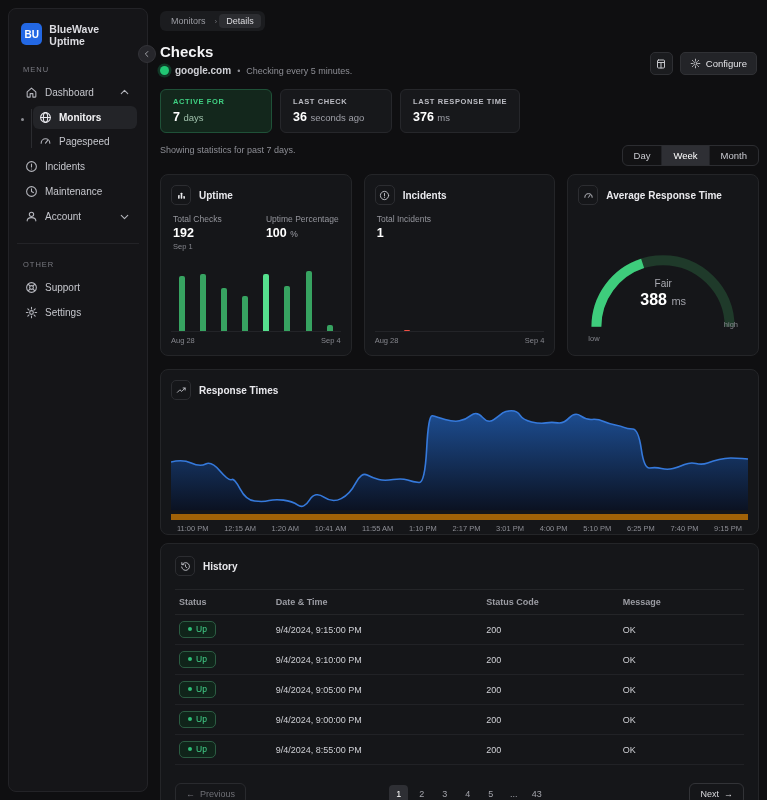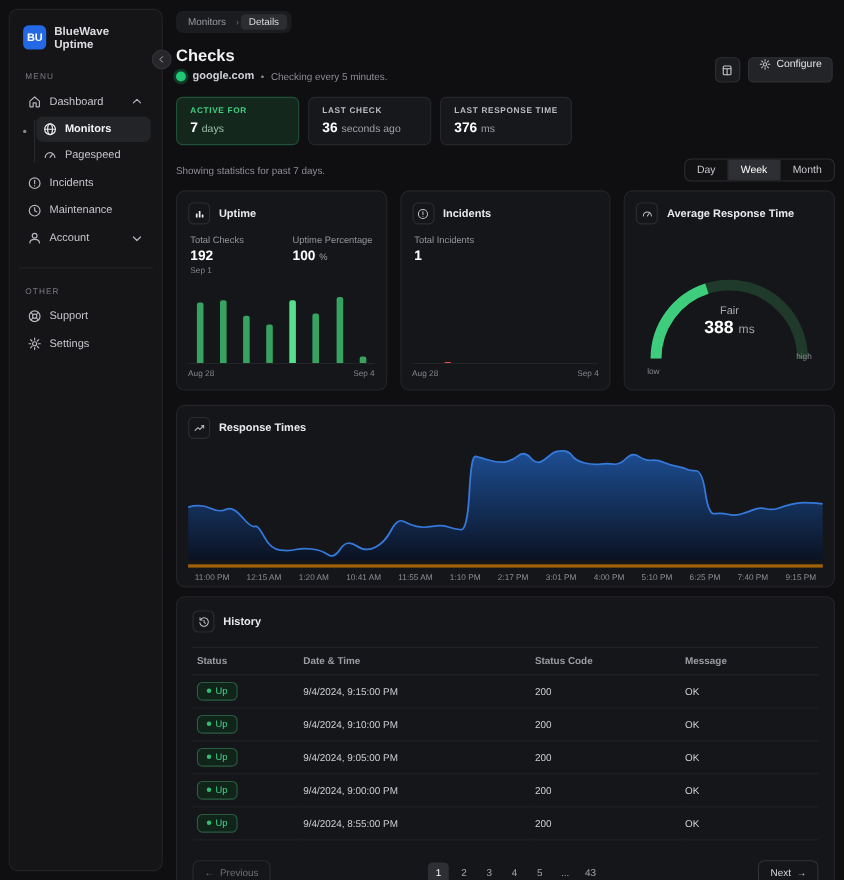--- a/index.html
+++ b/index.html
@@ -44,34 +44,34 @@
   .crumb.current { background:#2c2d31; border-radius:4px; color:#dcdce0; }
   .page-title { font-size:15px; font-weight:bold; margin-top:12px; color:#f3f3f5; }
   .sub-row { display:flex; align-items:center; gap:6px; margin-top:5px; }
   .pulse-dot { width:9px; height:9px; border-radius:50%; background:#21c774; box-shadow:0 0 0 2.5px rgba(23,178,106,.25); }
   .host { font-size:10px; font-weight:bold; color:#cfd0d5; }
   .sub-note { font-size:9px; color:#8c8d94; }
   .top-actions { position:absolute; right:2px; top:44px; display:flex; gap:7px; }
   .icon-btn { width:23px; height:23px; border-radius:5px; background:#1b1c1f; border:1px solid #2e2f33;
     display:flex; align-items:center; justify-content:center; }
   .icon-btn svg { width:12px; height:12px; stroke:#c5c6cb; }
-  .btn { display:flex; align-items:flex-start; gap:5px; height:23px; padding:0 9px; border-radius:5px;
+  .btn { display:flex; align-items:center; gap:5px; height:23px; padding:0 9px; border-radius:5px;
     background:#232428; border:1px solid #303135; font-size:9.5px; color:#e2e2e6; }
   .btn svg { width:11px; height:11px; stroke:#c5c6cb; }
 
   .stats-row { display:flex; gap:8px; margin-top:13px; }
   .stat-card { background:#17181b; border:1px solid #26272b; border-radius:6px; padding:7px 12px 8px; min-width:112px; }
   .stat-card.accent { background:#13271c; border-color:#1f5138; }
   .stat-label { font-size:7.5px; font-weight:bold; letter-spacing:.6px; color:#bcbdc4; }
   .stat-card.accent .stat-label { color:#40d183; }
   .stat-value { margin-top:4px; font-size:12.5px; font-weight:bold; color:#fff; }
   .stat-unit { font-size:9.5px; font-weight:normal; color:#9fa0a8; }
   .stat-card.accent .stat-unit { color:#9fc0ab; }
 
-  .period-row { display:flex; justify-content:space-between; align-items:center; margin-top:12px; }
+  .period-row { display:flex; justify-content:space-between; margin-top:12px; }
   .period-note { font-size:9px; color:#8d8e95; }
   .toggle { display:flex; background:#121214; border:1px solid #2c2d31; border-radius:6px; overflow:hidden; }
   .toggle-btn { padding:4px 11px; font-size:9.5px; color:#c9cad0; border-right:1px solid #222327; }
   .toggle-btn:last-child { border-right:none; }
   .toggle-btn.selected { background:#2e2f34; color:#fff; }
 
   .cards-row { display:grid; grid-template-columns:1fr 1fr 1fr; gap:12px; margin-top:8px; }
   .card { background:#151619; border:1px solid #242528; border-radius:8px; padding:10px; }
   .chart-card { height:182px; display:flex; flex-direction:column; }
   .card-head { display:flex; align-items:center; gap:8px; }
@@ -98,21 +98,21 @@
   .gauge-wrap { position:relative; flex:1; display:flex; align-items:flex-end; justify-content:center; padding-bottom:12px; }
   .gauge-center { position:absolute; left:0; right:0; top:52%; text-align:center; }
   .gauge-status { font-size:10px; color:#aaabb2; }
   .gauge-value { font-size:16px; font-weight:bold; color:#fff; margin-top:2px; }
   .gauge-unit { font-size:11px; font-weight:normal; color:#9fa0a8; }
   .gauge-low { position:absolute; left:10px; bottom:2px; font-size:7.5px; color:#85868d; }
   .gauge-high { position:absolute; right:10px; bottom:16px; font-size:7.5px; color:#85868d; }
 
   .resp-card { margin-top:13px; height:166px; }
   .resp-svg { display:block; width:100%; height:108px; margin-top:6px; }
-  .tick-row { display:flex; justify-content:space-between; border-top:3px solid #a16207;
+  .tick-row { display:flex; justify-content:space-between; border-top:6px solid #a16207;
     padding:4px 6px 0; font-size:7.5px; color:#8d8e95; }
 
   .history-card { margin-top:8px; height:282px; padding:12px 14px; }
   table { width:100%; border-collapse:collapse; margin-top:13px; }
   th { text-align:left; font-size:9px; font-weight:bold; color:#9b9ca3; padding:7px 4px;
     border-top:1px solid #242528; border-bottom:1px solid #242528; }
   td { font-size:9px; color:#cfd0d5; padding:6px 4px; border-bottom:1px solid #212226; height:28px; }
   .col-status{width:17%} .col-dt{width:37%} .col-code{width:24%} .col-msg{width:22%}
   .up-badge { display:inline-flex; align-items:center; gap:4px; padding:2px 8px 3px; border-radius:5px;
     border:1px solid #2b5c42; background:#10241a; color:#45d48c; font-size:8.5px; }

